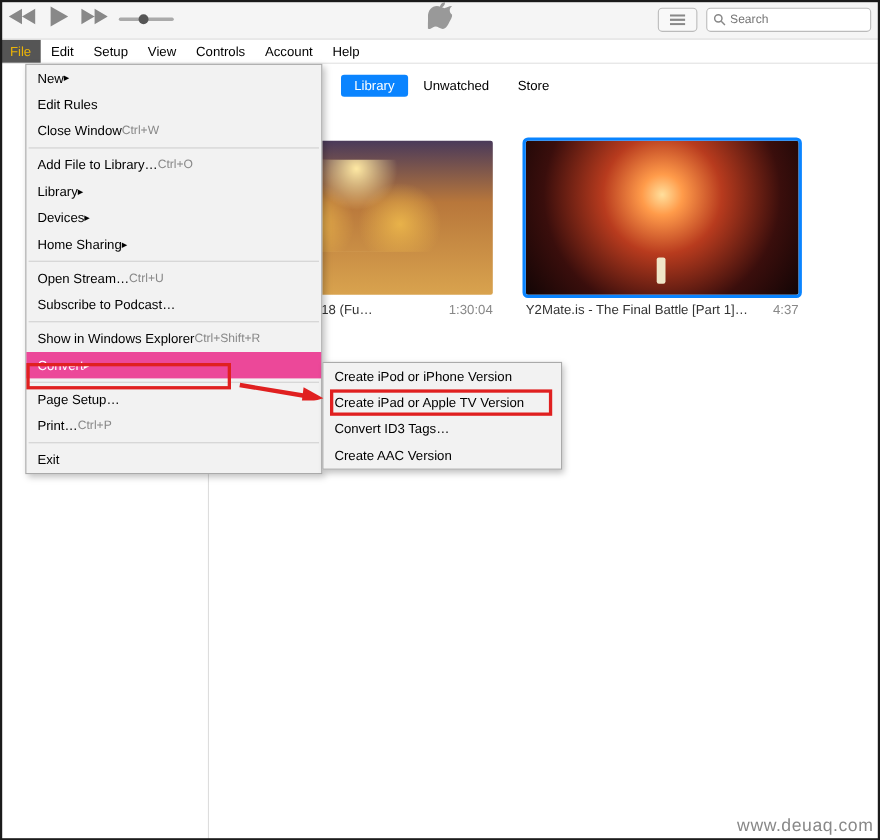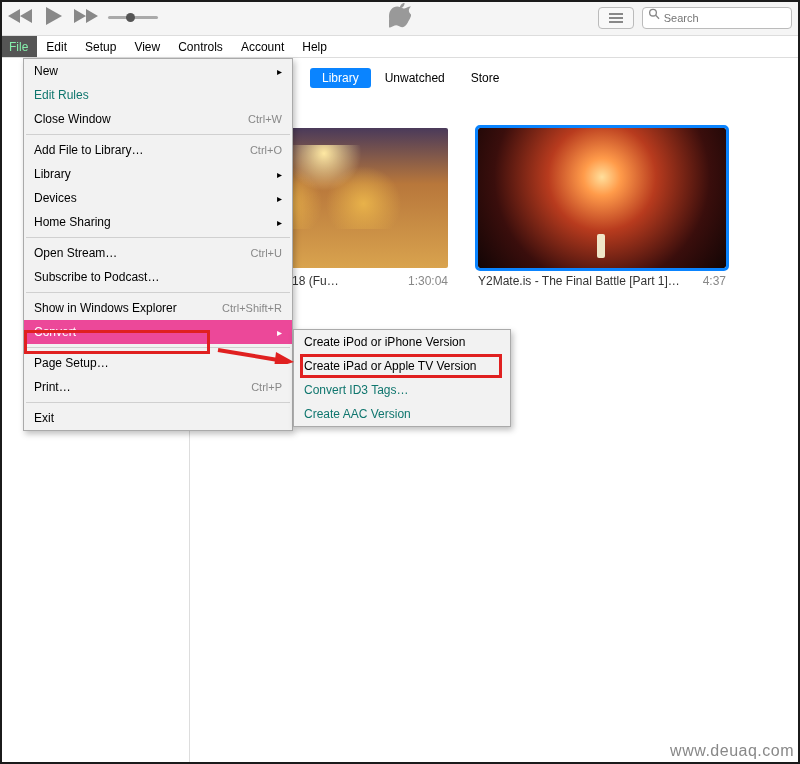--- a/index.html
+++ b/index.html
@@ -11,32 +11,32 @@
 .play-controls svg { width: 22px; height: 22px; fill: #888; }
 .play-prev svg, .play-next svg { width: 28px; height: 18px; }
 .volume { margin-left: 10px; display: flex; align-items: center; }
 .volume-track { width: 50px; height: 3px; background: #aaa; border-radius: 2px; position: relative; }
 .volume-thumb { position: absolute; left: 18px; top: -3px; width: 9px; height: 9px; background: #555; border-radius: 50%; }
 .apple-logo { position: absolute; left: 50%; transform: translateX(-50%); }
 .apple-logo svg { width: 22px; height: 26px; fill: #999; }
 .toolbar-right { margin-left: auto; display: flex; align-items: center; gap: 8px; }
 .list-btn { width: 36px; height: 22px; border: 1px solid #bbb; border-radius: 4px; background: #f8f8f8; display: flex; align-items: center; justify-content: center; }
 .list-btn svg { width: 14px; height: 10px; fill: #888; }
-.search-box { width: 150px; height: 22px; border: 1px solid #bbb; border-radius: 4px; background: #fff; display: flex; padding: 0 6px; }
+.search-box { width: 150px; height: 22px; border: 1px solid #bbb; border-radius: 4px; background: #fff; display: flex; align-items: center; padding: 0 6px; }
 .search-box svg { width: 12px; height: 12px; fill: #888; margin-right: 4px; }
 .search-box input { border: none; outline: none; font-size: 11px; width: 100%; color: #888; }
 
 
 .win-controls { position: absolute; right: 0; top: 0; display: flex; }
 .win-btn { width: 30px; height: 20px; display: flex; align-items: center; justify-content: center; font-size: 14px; color: #555; }
 
 
 .menubar { height: 22px; background: #fff; border-bottom: 1px solid #ddd; display: flex; align-items: stretch; font-size: 12px; }
 .menubar-item { padding: 0 9px; display: flex; align-items: center; cursor: default; }
-.menubar-item.active { background: #555; color: #86efac; }
+.menubar-item.active { background: #555; color: #eab308; }
 
 
 .body-area { display: flex; height: calc(100% - 58px); }
 .sidebar { width: 190px; border-right: 1px solid #ddd; background: #fff; }
 .content { flex: 1; background: #fff; position: relative; padding-top: 10px; }
 .tabs { display: flex; gap: 2px; align-items: center; padding-left: 120px; }
 .tab { padding: 3px 12px; font-size: 12px; border-radius: 3px; }
 .tab.active { background: #0a84ff; color: #fff; }
 
 
@@ -50,22 +50,22 @@
 
 .t1 { background: linear-gradient(180deg,#4a3a5a 0%,#b8773b 40%,#d9a34e 100%); }
 .t1::before { content:""; position:absolute; left:10%; top:12%; width:80%; height:60%; background: radial-gradient(circle at 50% 10%,#ffe9a3 0%,transparent 30%), radial-gradient(circle at 30% 70%,#e8b24a 0%,transparent 25%), radial-gradient(circle at 70% 70%,#e8b24a 0%,transparent 25%); }
 .t2 { background: radial-gradient(circle at 50% 35%,#ffdf9c 0%, #ff9b4a 12%, #b83b1e 35%, #3a0e0c 70%,#120505 100%); }
 .t2::after { content:""; position:absolute; left:48%; bottom:10px; width:8px; height:24px; background:#f0e6c8; border-radius:2px; }
 
 
 .dropdown { position: absolute; background: #f2f2f2; border: 1px solid #aaa; box-shadow: 2px 3px 6px rgba(0,0,0,0.25); font-size: 12px; z-index: 10; }
 .dropdown.file { left: 23px; top: 58px; width: 270px; }
 .dropdown.convert { left: 293px; top: 329px; width: 218px; }
-.dd-item { display: flex; justify-content: space-between; align-items: center; padding: 4px 10px; height: 24px; cursor: default; }
-.dd-item.disabled { color: #0f766e; }
+.dd-item { display: flex; justify-content: flex-start; align-items: center; padding: 4px 10px; height: 24px; cursor: default; }
+.dd-item.disabled { color: #000000; }
 .dd-item .shortcut { color: #888; font-size: 11px; }
 .dd-item.hl { background: #ec4899; color: #fff; }
 .dd-sep { height: 1px; background: #d0d0d0; margin: 3px 2px; }
 .submenu-arrow { font-size: 10px; }
 
 
 .redbox { position: absolute; border: 3px solid #e02020; z-index: 20; pointer-events: none; }
 .rb-convert { left: 24px; top: 330px; width: 186px; height: 24px; }
 .rb-ipad { left: 300px; top: 354px; width: 202px; height: 24px; }
 

